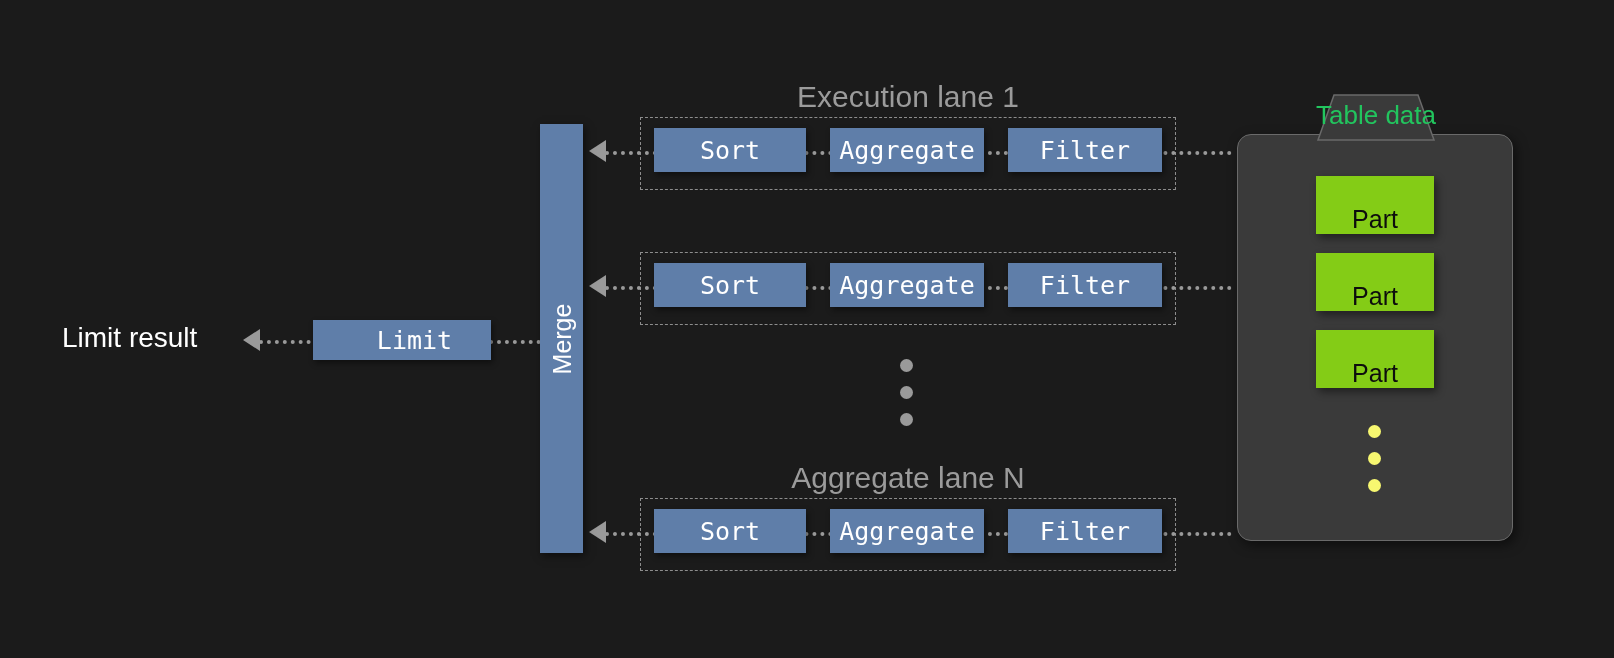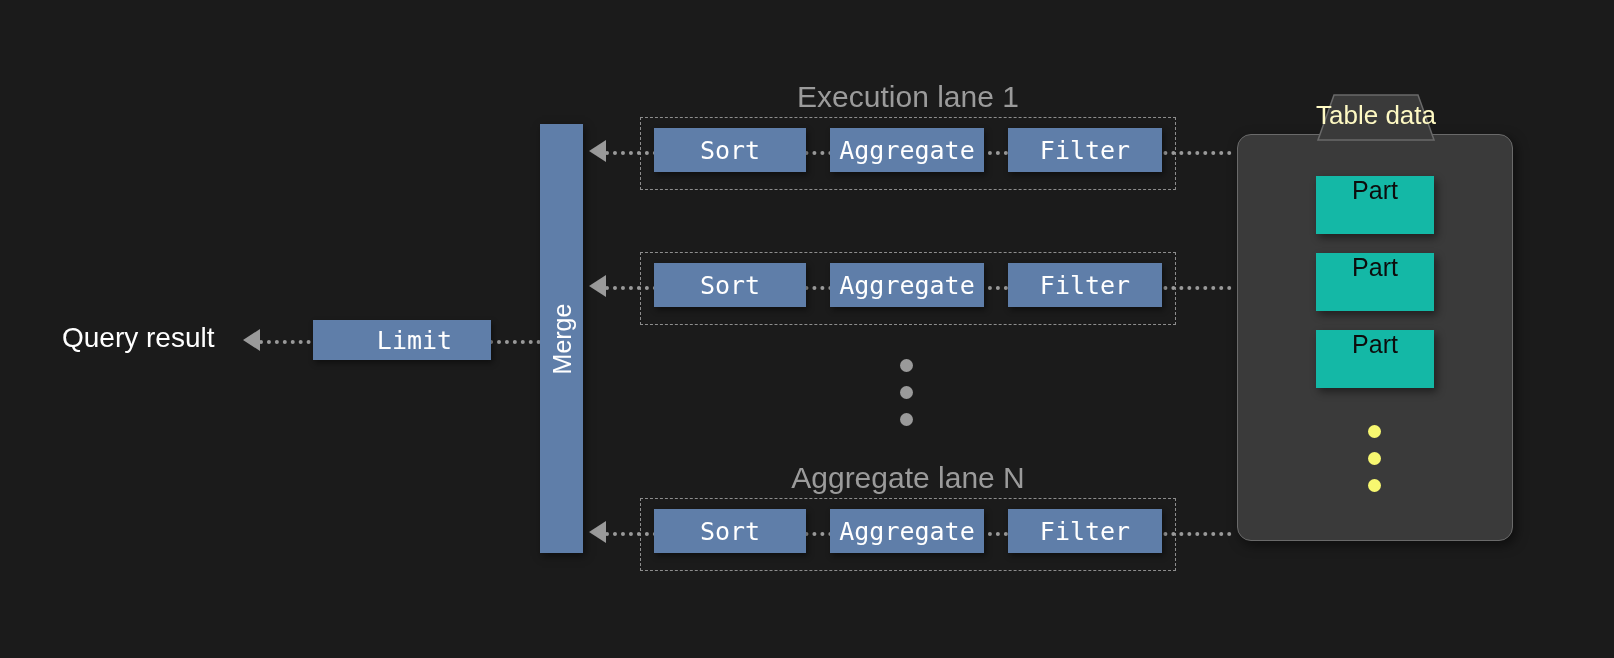--- a/index.html
+++ b/index.html
@@ -128,42 +128,42 @@
   #table-tab svg { display: block; }
   #table-tab-label {
     position: absolute;
     left: 0;
     top: 0;
     width: 164px;
     height: 44px;
     display: flex;
     align-items: center;
     justify-content: center;
-    color: #fef9c3;
+    color: #22c55e;
     font-size: 26px;
     white-space: nowrap;
   }
   .part-box {
     position: absolute;
-    background: #14b8a6;
+    background: #84cc16;
     color: #0d0d0d;
     font-size: 25px;
     display: flex;
-    align-items: flex-start;
+    align-items: flex-end;
     justify-content: center;
     box-shadow: 3px 4px 8px rgba(0,0,0,0.45);
     z-index: 7;
   }
 </style>
 </head>
 <body>
 
 <div id="canvas">
 
-  <div id="query-result">Query result</div>
+  <div id="query-result">Limit result</div>
 
   <div class="arrow-left" style="left:243px; top:329px;"></div>
 
   <div class="dotted-h" style="left:259px; top:340px; width:282px;"></div>
 
   <div class="op-box" id="limit-box" style="left:313px; top:320px; width:153px; height:40px;padding-left:25px;">
     <span>Limit</span>
   </div>
 
   <div id="merge-bar">

